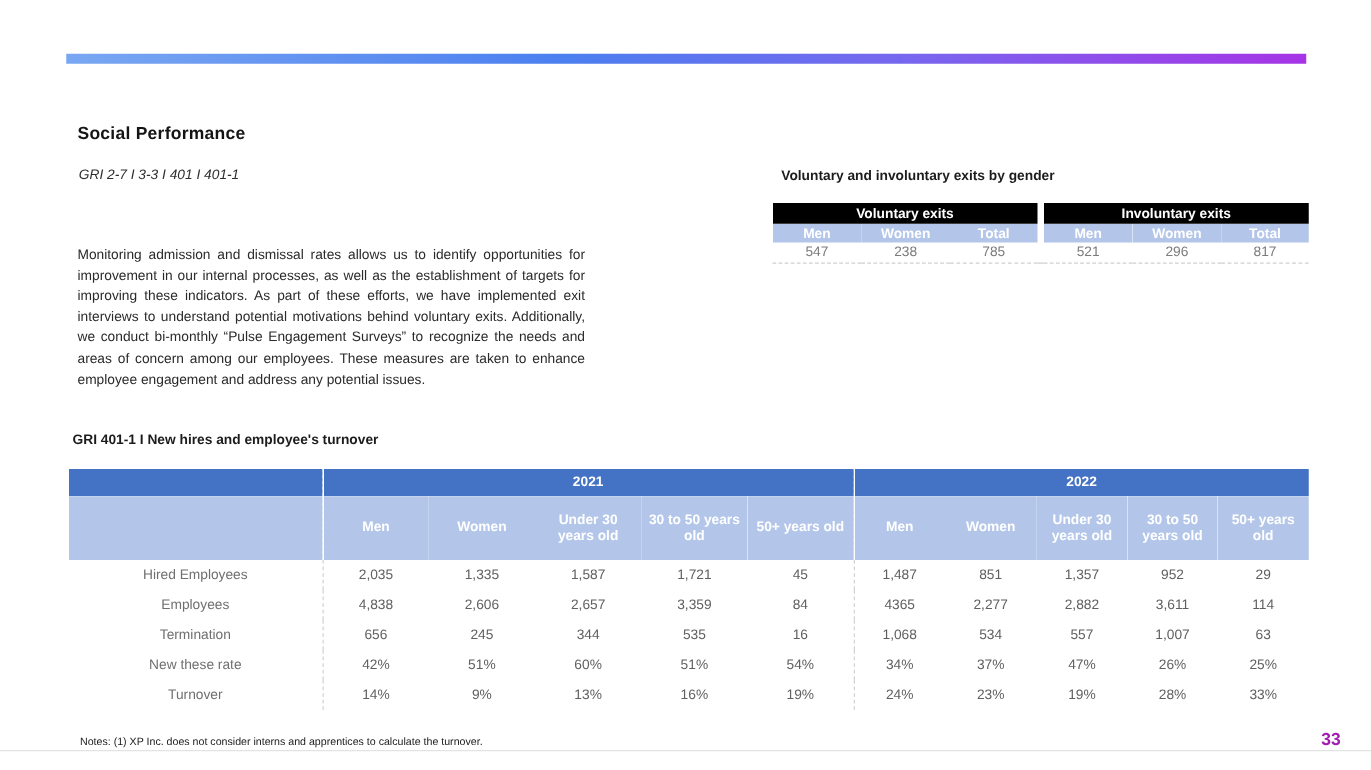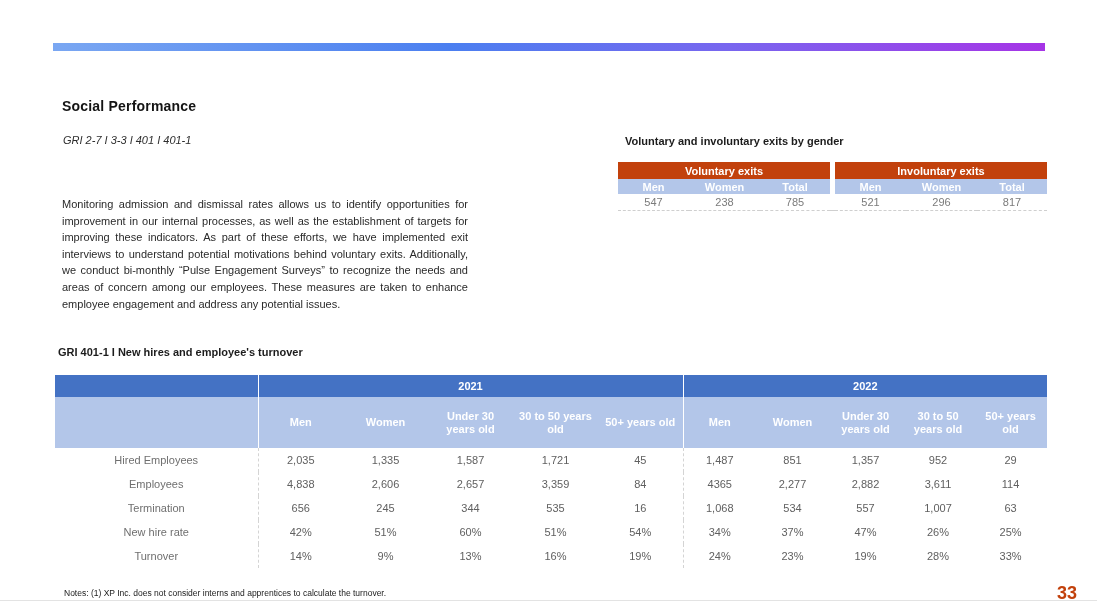--- a/index.html
+++ b/index.html
@@ -13,37 +13,37 @@
              text-align:justify;color:#2a2a2a;}
   .section-title{font-size:11px;font-weight:bold;color:#1c1c1c;}
   .exits-title{position:absolute;left:625px;top:135px;}
   .turnover-title{position:absolute;left:58px;top:346px;}
 
   table{border-collapse:collapse;table-layout:fixed;}
   td{padding:0;text-align:center;vertical-align:middle;overflow:hidden;}
 
   
   .exits{position:absolute;left:618px;top:162px;width:429px;font-size:11px;}
-  .exits .blue{background:#c2410c;color:#ffffff;font-weight:bold;height:17px;}
+  .exits .blue{background:#000000;color:#ffffff;font-weight:bold;height:17px;}
   .exits .lblue{background:#b3c6e9;color:#ffffff;font-weight:bold;height:15px;}
   .exits .gap{background:#ffffff;}
   .exits .val{height:16px;color:#7b7b7b;border-bottom:1px dashed #cfcfcf;}
 
   
   .turnover{position:absolute;left:55px;top:375px;width:992px;font-size:11px;}
   .turnover .yr{background:#4472c4;color:#ffffff;font-weight:bold;height:22px;}
   .turnover .colhead{background:#b3c6e9;color:#ffffff;font-weight:bold;height:47px;
                      line-height:13px;padding:2px 5px;}
   .turnover .divw{border-left:1px dashed rgba(255,255,255,.75);}
   .turnover .divg{border-left:1px dashed #d4d4d4;}
   .turnover .rowlabel{height:24px;color:#6f6f6f;margin-top:28px;}
   .turnover .val{height:24px;color:#606060;}
 
   .notes{position:absolute;left:64px;top:588px;font-size:8.5px;color:#1a1a1a;}
-  .page-num{position:absolute;left:1057px;top:583px;font-size:18px;font-weight:bold;color:#c2410c;}
+  .page-num{position:absolute;left:1057px;top:583px;font-size:14px;font-weight:bold;color:#a21caf;}
   .bottom-line{position:absolute;left:0;top:600px;width:1097px;height:1px;background:#e3e3e3;}
 </style>
 </head>
 <body>
 
 <div class="canvas">
 
   <div class="grad-bar"></div>
 
   <h1 class="page-title">Social Performance</h1>
@@ -157,21 +157,21 @@
       <td class="val">344</td>
       <td class="val">535</td>
       <td class="val">16</td>
       <td class="val divg">1,068</td>
       <td class="val">534</td>
       <td class="val">557</td>
       <td class="val">1,007</td>
       <td class="val">63</td>
     </tr>
     <tr>
-      <td class="rowlabel">New hire rate</td>
+      <td class="rowlabel">New these rate</td>
       <td class="val divg">42%</td>
       <td class="val">51%</td>
       <td class="val">60%</td>
       <td class="val">51%</td>
       <td class="val">54%</td>
       <td class="val divg">34%</td>
       <td class="val">37%</td>
       <td class="val">47%</td>
       <td class="val">26%</td>
       <td class="val">25%</td>

